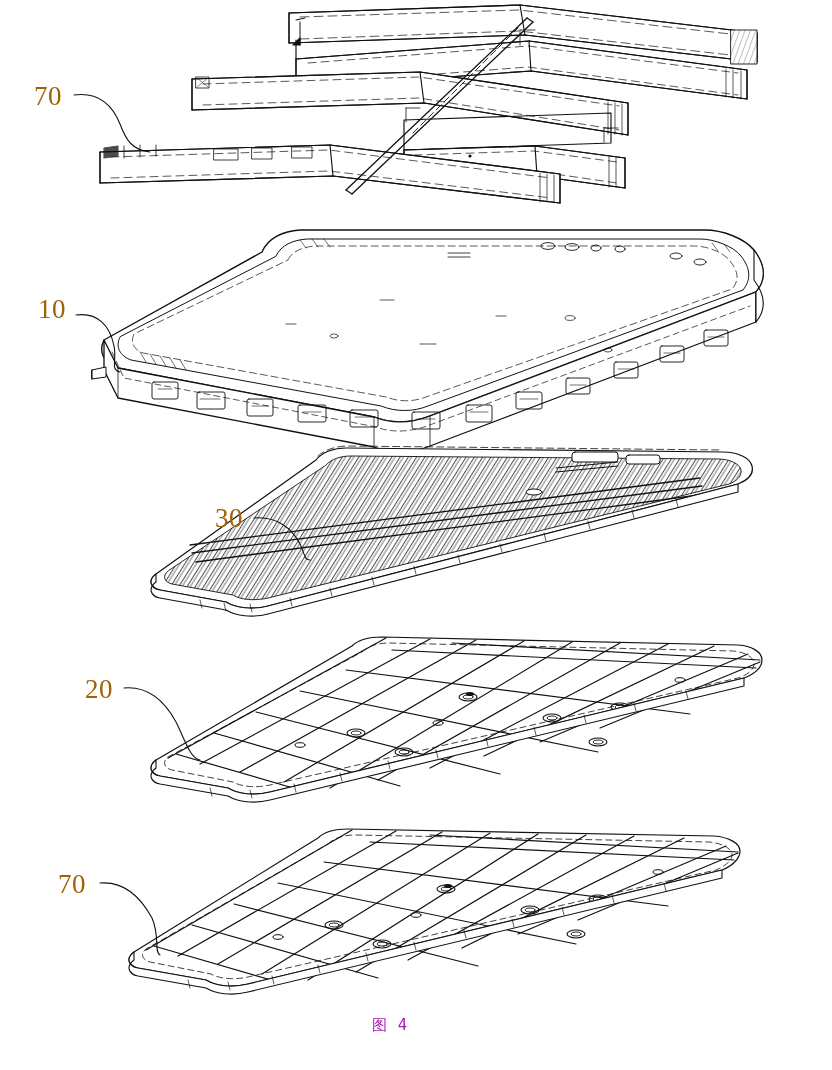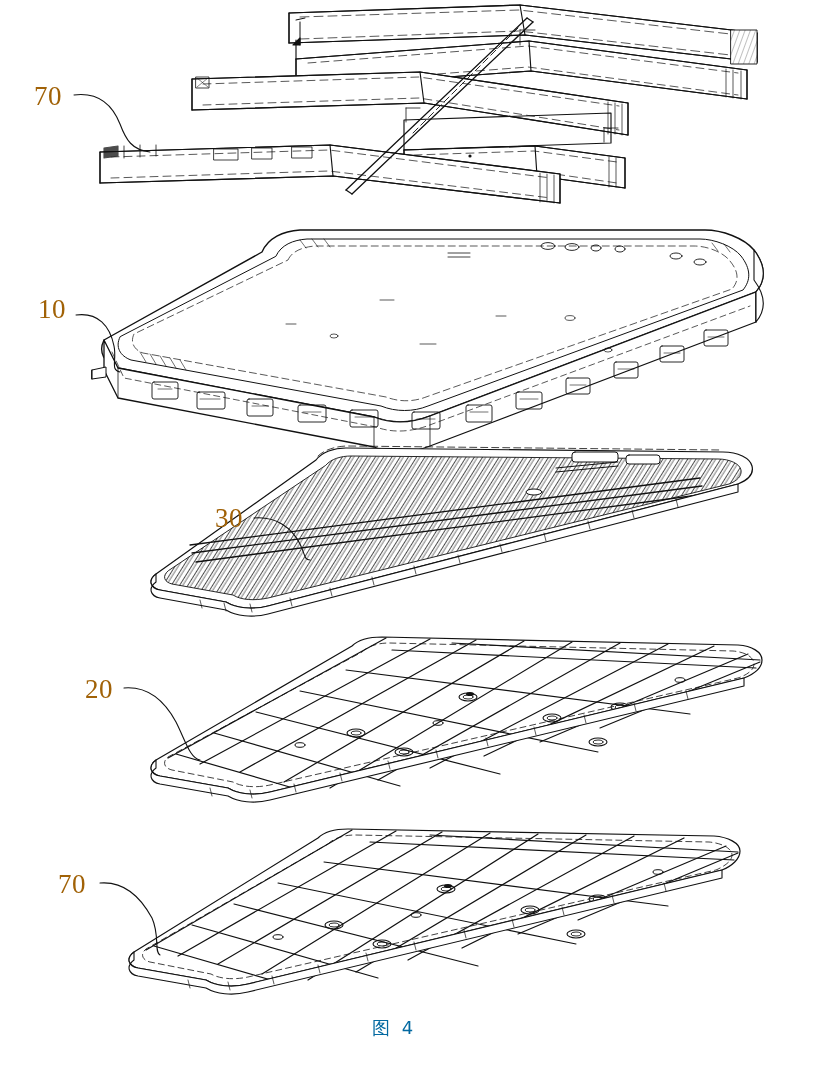--- a/index.html
+++ b/index.html
@@ -29,22 +29,22 @@
     font-family: Liberation Serif, serif;
     font-size: 27px;
     color: #a16207;
     letter-spacing: 0.5px;
     line-height: 1;
     user-select: none;
   }
   .fig-caption {
     position: absolute;
     font-family: "DejaVu Sans", "Liberation Sans", sans-serif;
-    font-size: 18px;
-    color: #0369a1;
+    font-size: 15px;
+    color: #a21caf;
     letter-spacing: 3px;
     white-space: nowrap;
   }
 </style>
 </head>
 <body>
 
 <div id="sheet">
 
   <svg id="drawing" viewBox="0 0 832 1070" xmlns="http://www.w3.org/2000/svg">

